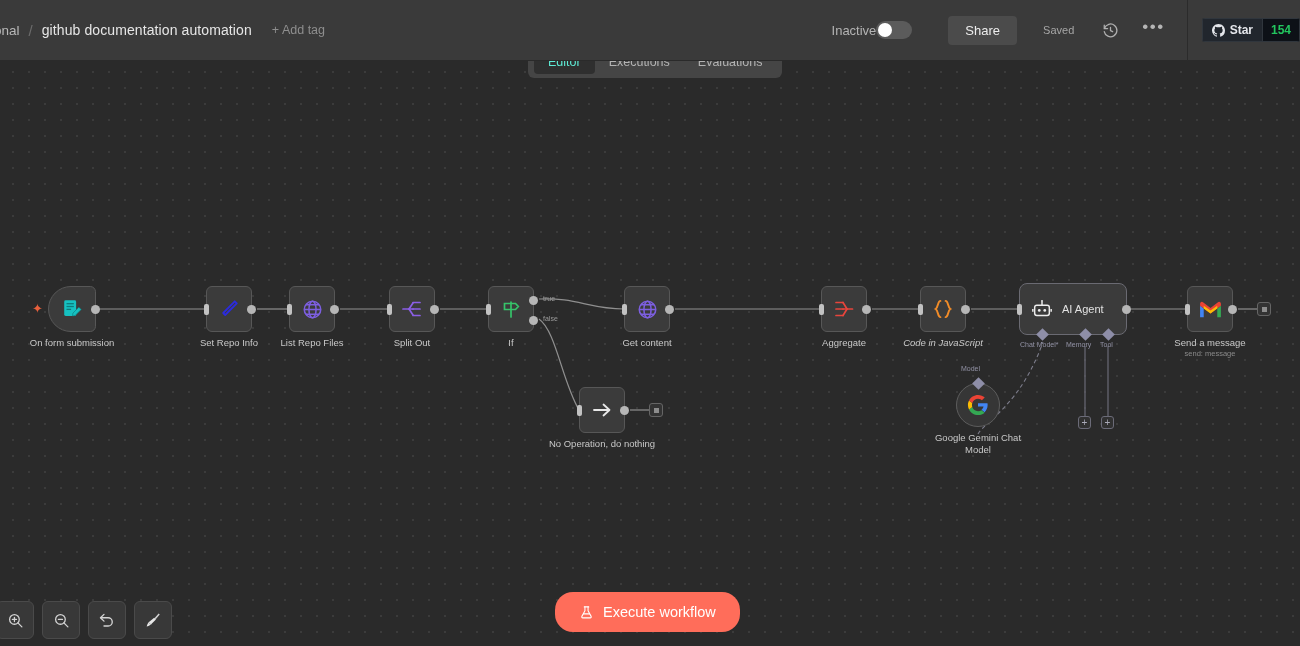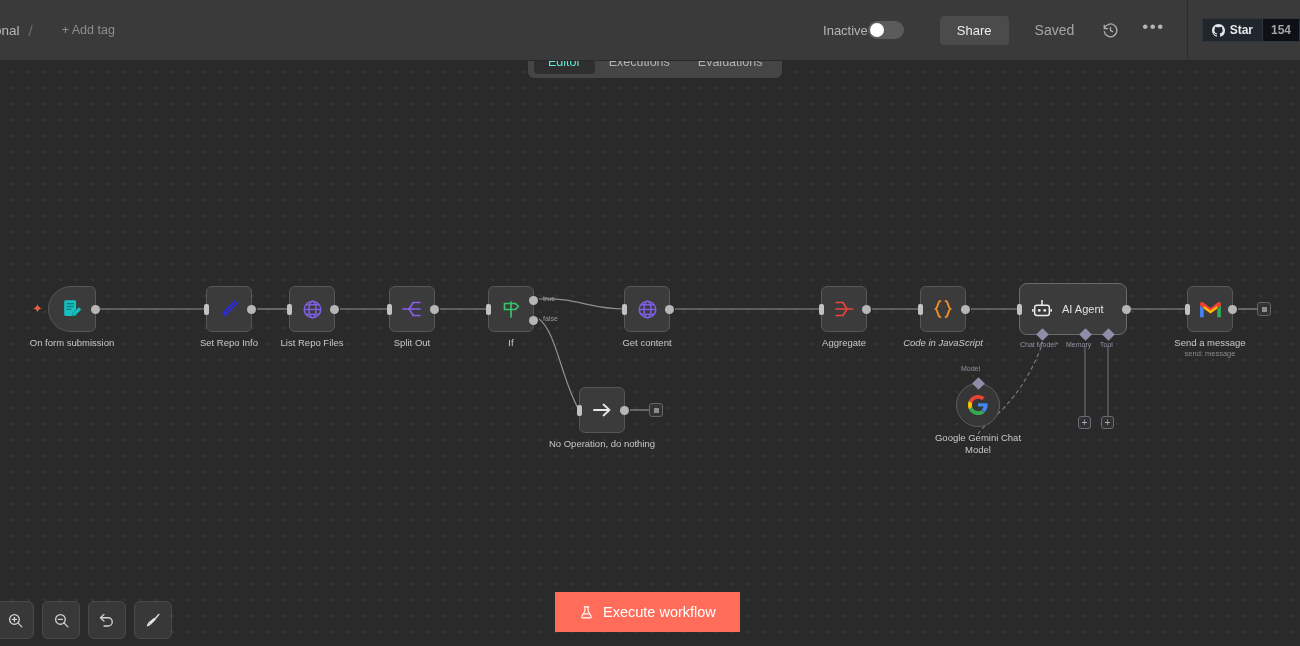--- a/index.html
+++ b/index.html
@@ -44,21 +44,21 @@
     width: 14px; height: 14px; border-radius: 50%;
     background: #fff;
   }
   .share-btn {
     margin-left: 36px;
     background: #4b4b4b; color: #ededed;
     font-size: 13px; padding: 7px 17px; border-radius: 4px;
     border: none; cursor: pointer;
     font-family: "Liberation Sans", sans-serif;
   }
-  .saved-text { color: #a6a6a6; font-size: 14px; margin-left: 26px; cursor: default; }
+  .saved-text { color: #a6a6a6; font-size: 11px; margin-left: 26px; cursor: default; }
   .hist-btn {
     margin-left: 26px; width: 20px; height: 20px; cursor: pointer;
     display: flex; align-items: center; justify-content: center;
   }
   .more-btn {
     margin-left: 22px; color: #b5b5b5; font-size: 17px; letter-spacing: 1.5px;
     cursor: pointer; padding-bottom: 6px;
   }
   .hdr-divider {
     width: 1px; height: 61px; background: #2b2b2b; margin-left: 22px;
@@ -67,21 +67,21 @@
     display: flex; align-items: center; height: 24px; margin-left: 14px;
     border-radius: 3px; overflow: hidden; cursor: pointer;
   }
   .gh-star {
     display: flex; align-items: center; gap: 5px;
     background: #21262d; color: #e4e6eb;
     font-size: 12px; font-weight: bold; padding: 0 9px; height: 24px;
     border: 1px solid #30363d; border-right: none;
   }
   .gh-count {
-    background: #0d1117; color: #a3a3a3; font-size: 12px; font-weight: bold;
+    background: #0d1117; color: #22c55e; font-size: 12px; font-weight: bold;
     padding: 0 8px; height: 24px; display: flex; align-items: center;
     border: 1px solid #30363d;
   }
 
   
   .tabbar {
     position: absolute; top: 46px; left: 528px;
     display: flex; gap: 0px; background: #454545;
     border-radius: 6px; padding: 4px 6px; z-index: 25;
   }
@@ -183,36 +183,37 @@
   }
   .zbtn {
     width: 38px; height: 38px; border-radius: 6px;
     background: #383838; border: 1px solid #4a4a4a;
     display: flex; align-items: center; justify-content: center;
     cursor: pointer;
   }
   .exec-btn {
     position: absolute; left: 555px; bottom: 14px;
     background: #ff6d5a; color: #fff;
-    border: none; border-radius: 0;
+    border: none; border-radius: 18px;
     padding: 0 24px; height: 40px;
     font-size: 14.5px; cursor: pointer;
     display: flex; align-items: center; gap: 9px;
     font-family: "Liberation Sans", sans-serif;
     z-index: 20;
   }
 </style>
 </head>
 <body>
 
 <div id="app">
 
   <div class="header">
     <span class="bc-project">onal</span>
     <span class="bc-sep">/</span>
+    <span class="wf-name">github documentation automation</span>
     <span class="add-tag">+ Add tag</span>
 
     <div class="hdr-right">
       <span class="inactive-label">Inactive</span>
       <div class="toggle">
         <div class="knob"></div>
       </div>
       <button class="share-btn">Share</button>
       <span class="saved-text">Saved</span>
       <div class="hist-btn">

